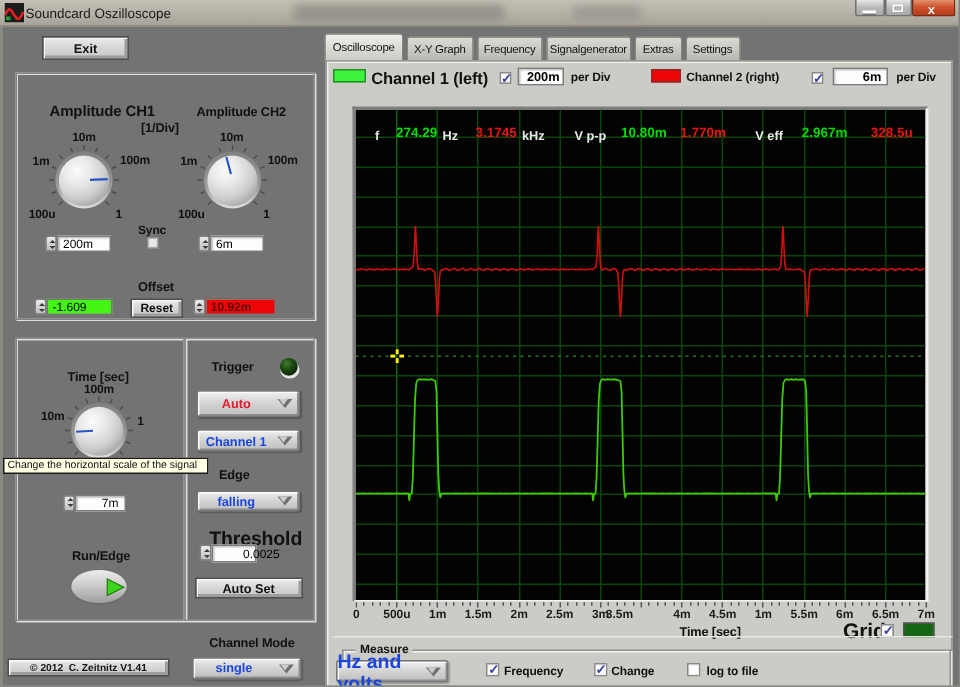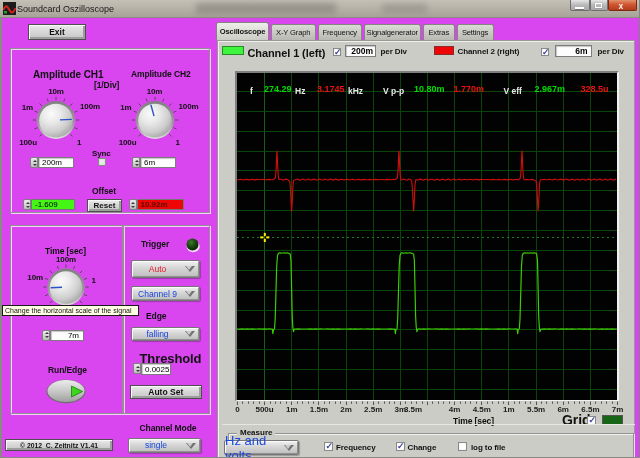--- a/index.html
+++ b/index.html
@@ -1,25 +1,25 @@
 <!DOCTYPE html>
 <html><head><meta charset="utf-8"><style>
 *{margin:0;padding:0;box-sizing:border-box}
 body{width:640px;height:458px;overflow:hidden;font-family:"Liberation Sans",sans-serif;background:#cbcbc6}
 .abs{position:absolute}
-#win{position:relative;width:640px;height:458px;background:#d946ef}
+#win{position:relative;width:640px;height:458px;background:#737373}
 .lbl{font-weight:bold;color:#111;white-space:nowrap;letter-spacing:-0.1px}
 .btn{background:linear-gradient(#ebebeb,#d8d8d8 45%,#c6c6c6);border:1px solid #4f4f4f;box-shadow:inset 1px 1px 0 #f8f8f8,inset -2px -2px 0 #9e9e9e;text-align:center;color:#111}
 .gbox{border:1px solid #929292;box-shadow:1px 1px 0 rgba(255,255,255,.75), inset 1px 1px 0 rgba(255,255,255,.75)}
 .field{background:#fdfdfd;border:1px solid #7c7c7c;box-shadow:inset 1px 1px 1px rgba(0,0,0,.22);color:#000}
 .spin{background:linear-gradient(#ececec,#bdbdbd);border:1px solid #808080;border-radius:2px}
 .spin:before{content:"";position:absolute;left:1.5px;top:1.5px;border-left:2.3px solid transparent;border-right:2.3px solid transparent;border-bottom:2.6px solid #3a3a3a}
 .spin:after{content:"";position:absolute;left:1.5px;bottom:1.5px;border-left:2.3px solid transparent;border-right:2.3px solid transparent;border-top:2.6px solid #3a3a3a}
 .ring{background:linear-gradient(#f2f2f2,#d8d8d8 40%,#bebebe);border:1px solid #777;box-shadow:inset 1px 1px 0 #fbfbfb,inset -1px -1px 0 #909090,1px 1px 1px rgba(0,0,0,.25);border-radius:2px}
-.ring .tx{position:absolute;left:0;right:16px;top:0;bottom:0;display:flex;align-items:center;justify-content:center;font-weight:normal}
+.ring .tx{position:absolute;left:0;right:16px;top:0;bottom:0;display:flex;align-items:center;justify-content:center;font-weight:bold}
 .rarr{position:absolute;right:4px;top:50%;margin-top:-2.5px;width:0;height:0;border-left:5px solid transparent;border-right:5px solid transparent;border-top:6px solid #707070}
 .rarr:after{content:"";position:absolute;left:-3.8px;top:-6px;border-left:3.8px solid transparent;border-right:3.8px solid transparent;border-top:4.5px solid #cdcdcd}
 .cb{background:#fff;border:1px solid #8a8a8a;box-shadow:inset 0 0 1px rgba(0,0,0,.3)}
 .chk{position:absolute;color:#3c43a0;font-size:9px;font-weight:bold;left:0.5px;top:-2px}
 .tab{position:absolute;top:24px;height:16px;background:linear-gradient(#e8e8e4,#c4c4bf);border:1px solid #858580;border-bottom:none;border-radius:2.5px 2.5px 0 0;text-align:center;font-size:7.6px;letter-spacing:-0.15px;color:#111;line-height:15px}
 .axl{font-size:8px;font-weight:bold;color:#1c1c1c;text-align:center}
 </style></head><body>
 <div id="win">
 
 <div class="abs" style="left:0;top:0;width:640px;height:18px;background:linear-gradient(#c5c0b6,#b4afa5 60%,#a8a399);border-bottom:1px solid #8f8b82"></div>
@@ -192,39 +192,39 @@
         </radialGradient>
       </defs>
 <ellipse cx="8.2" cy="9.5" rx="6.5" ry="5.8" fill="rgba(250,250,250,0.85)"></ellipse>
 <circle cx="7.5" cy="7.5" r="6" fill="url(#ledg)"></circle>
     </svg>
 <div class="abs ring" style="left:131px;top:259.5px;width:69px;height:18px">
       <div class="tx" style="font-size:8.5px;color:#e8192c">Auto</div>
       <div class="rarr"></div>
     </div>
 <div class="abs ring" style="left:131px;top:286px;width:69px;height:15px">
-      <div class="tx" style="font-size:8.5px;color:#1a46dd">Channel 9</div>
+      <div class="tx" style="font-size:8.5px;color:#1a46dd">Channel 1</div>
       <div class="rarr"></div>
     </div>
 <div class="abs lbl" style="left:146px;top:311px;font-size:8.5px">Edge</div>
 <div class="abs ring" style="left:131px;top:326.5px;width:69px;height:14px">
       <div class="tx" style="font-size:8.5px;color:#1a46dd">falling</div>
       <div class="rarr"></div>
     </div>
 <div class="abs lbl" style="left:139.5px;top:350.5px;font-size:13px">Threshold</div>
 <div class="abs spin" style="left:133px;top:363px;width:8px;height:11px"></div>
-<div class="abs field" style="left:141px;top:362.5px;width:30px;height:12px;font-size:8px;padding-left:3px;line-height:11px">0.0025</div>
+<div class="abs field" style="left:141px;top:362.5px;width:30px;height:12px;font-size:8px;padding-left:20px;line-height:11px">0.0025</div>
 <div class="abs btn" style="left:130px;top:385px;width:71.5px;height:14px;font-size:8.5px;font-weight:bold;line-height:13px">Auto Set</div>
 <div class="abs lbl" style="left:139.5px;top:423px;font-size:8.5px">Channel Mode</div>
 <div class="abs ring" style="left:127.5px;top:437.5px;width:73px;height:15.5px">
       <div class="tx" style="font-size:8.5px;color:#1a46dd">single</div>
       <div class="rarr"></div>
     </div>
 <div class="abs" style="left:217px;top:40px;width:418px;height:418px;background:#ccccc7;border:1px solid #9a9a95;box-shadow:inset 1px 1px 0 #f0f0ec"></div>
-    <div class="tab" style="left:216px;width:53px;top:22px;height:18px;background:linear-gradient(#eeeeea,#ccccc6);font-weight:bold;line-height:17px;z-index:3">Oscilloscope</div>
+    <div class="tab" style="left:216px;width:53px;top:22px;height:18px;background:linear-gradient(#eeeeea,#ccccc6);font-weight:normal;line-height:17px;z-index:3">Oscilloscope</div>
     <div class="tab" style="left:270.5px;width:45.5px;background:linear-gradient(#dbdbd6,#b9b9b4)">X-Y Graph</div>
     <div class="tab" style="left:317.5px;width:44.5px;background:linear-gradient(#dbdbd6,#b9b9b4)">Frequency</div>
     <div class="tab" style="left:363.5px;width:57.5px;background:linear-gradient(#dbdbd6,#b9b9b4)">Signalgenerator</div>
     <div class="tab" style="left:422.5px;width:32.5px;background:linear-gradient(#dbdbd6,#b9b9b4)">Extras</div>
     <div class="tab" style="left:456.5px;width:37px;background:linear-gradient(#dbdbd6,#b9b9b4)">Settings</div>
 <div class="abs" style="left:222px;top:45.5px;width:21.5px;height:9px;background:#3df43d;border:1px solid #2a8a2a"></div>
 <div class="abs lbl" style="left:247.5px;top:46.5px;font-size:11px">Channel 1 (left)</div>
 <div class="abs cb" style="left:332.5px;top:48px;width:8px;height:8px">
       <span class="chk">✓</span>
     </div>

